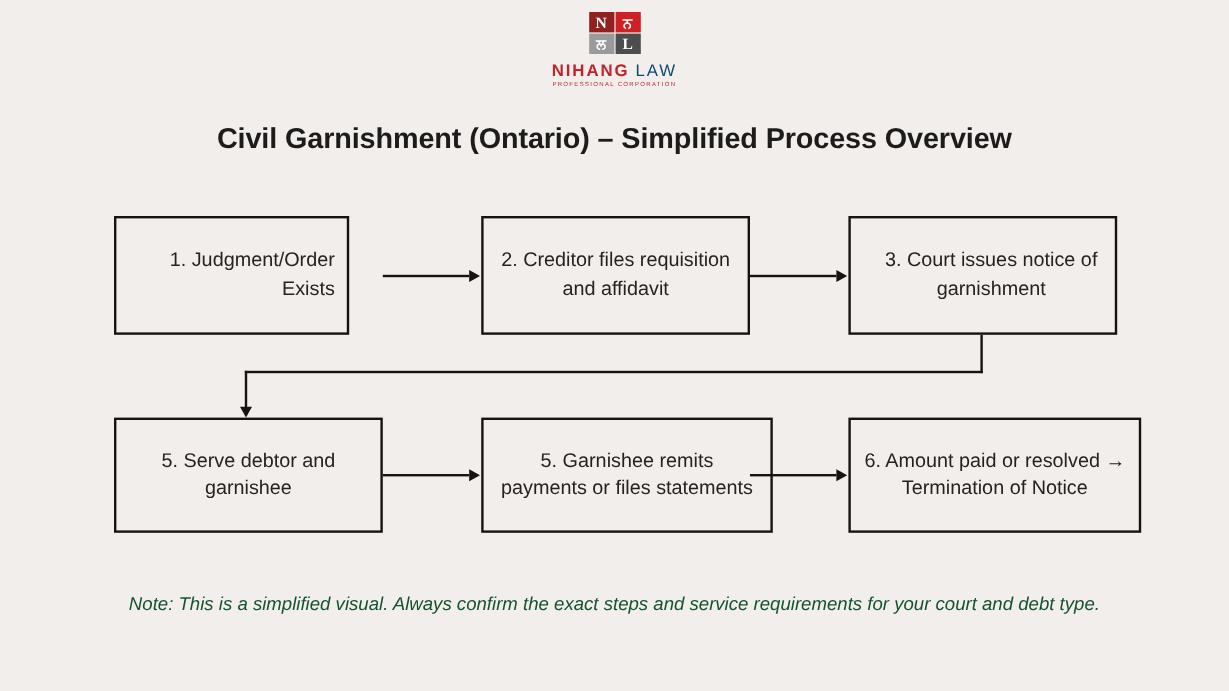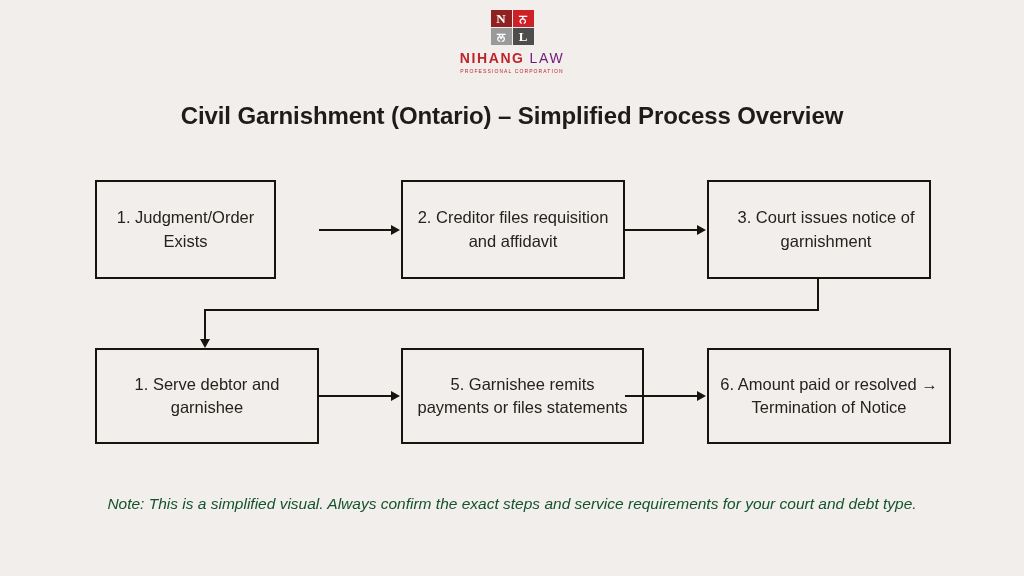--- a/index.html
+++ b/index.html
@@ -58,21 +58,21 @@
     gap: 5px;
     letter-spacing: 1.6px;
   }
   .word-nihang {
     color: #c0232a;
     font-size: 14px;
     font-weight: bold;
     font-family: "Liberation Sans", sans-serif;
   }
   .word-law {
-    color: #701a75;
+    color: #0c4a6e;
     font-size: 14px;
     font-family: "Liberation Sans", sans-serif;
   }
   .logo-sub {
     margin-top: 2px;
     color: #c0232a;
     font-size: 5px;
     letter-spacing: 1.1px;
     font-family: "Liberation Sans", sans-serif;
   }
@@ -98,21 +98,21 @@
     background: #f2eeeb;
     display: flex;
     align-items: center;
     justify-content: center;
     text-align: center;
     padding: 4px 10px;
     font-size: 16.5px;
     line-height: 1.42;
     color: #26231f;
   }
-  .b1 { left: 95px;  top: 180px; width: 181px; height: 99px; }
+  .b1 { left: 95px;  top: 180px; width: 196px; height: 99px; text-align: right; }
   .b2 { left: 401px; top: 180px; width: 224px; height: 99px; }
   .b3 { left: 707px; top: 180px; width: 224px; height: 99px; padding-left: 24px; }
   .b4 { left: 95px;  top: 348px; width: 224px; height: 96px; }
   .b5 { left: 401px; top: 348px; width: 243px; height: 96px; }
   .b6 { left: 707px; top: 348px; width: 244px; height: 96px; }
 
   
   .conn {
     position: absolute;
     background: #17140f;
@@ -182,21 +182,21 @@
       <span class="word-law">LAW</span>
     </div>
     <div class="logo-sub">PROFESSIONAL CORPORATION</div>
   </div>
 
   <div class="title">Civil Garnishment (Ontario) – Simplified Process Overview</div>
 
   <div class="flow-box b1">1. Judgment/Order Exists</div>
   <div class="flow-box b2">2. Creditor files requisition and affidavit</div>
   <div class="flow-box b3">3. Court issues notice of garnishment</div>
-  <div class="flow-box b4">1. Serve debtor and garnishee</div>
+  <div class="flow-box b4">5. Serve debtor and garnishee</div>
   <div class="flow-box b5">5. Garnishee remits payments or files statements</div>
   <div class="flow-box b6">6. Amount paid or resolved → Termination of Notice</div>
 
   <div class="conn conn-h c1"></div>
   <div class="arrowhead ah-right a1"></div>
 
   <div class="conn conn-h c2"></div>
   <div class="arrowhead ah-right a2"></div>
 
   <div class="conn conn-v w-down1"></div>

